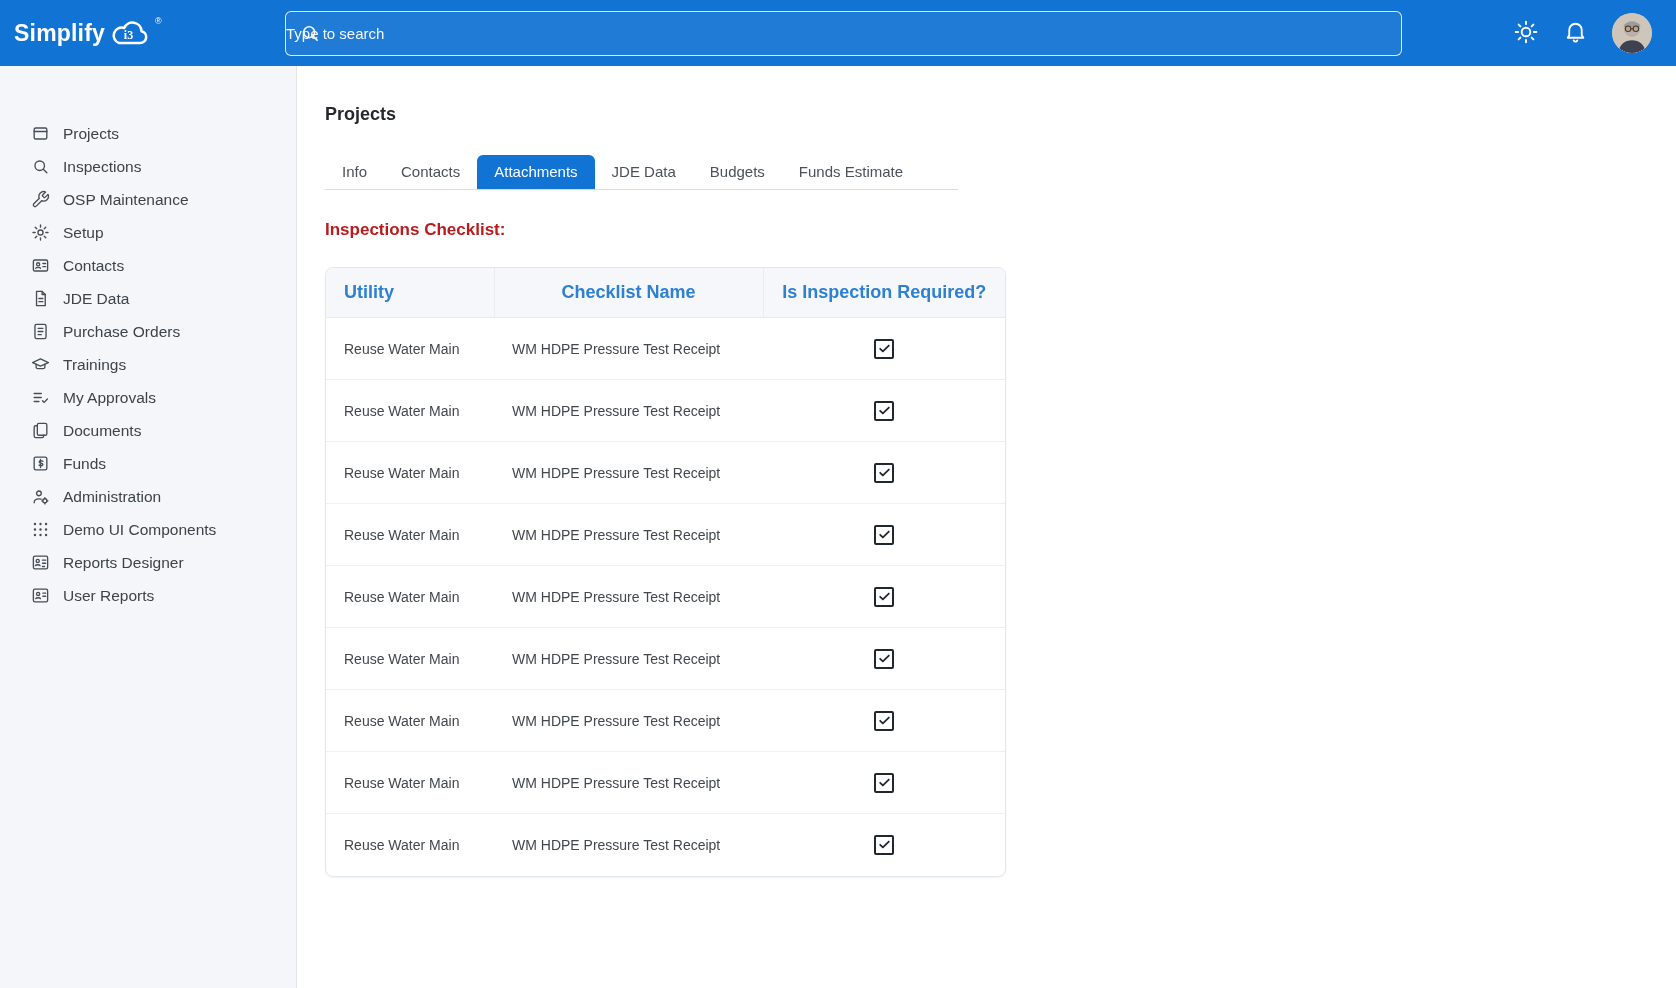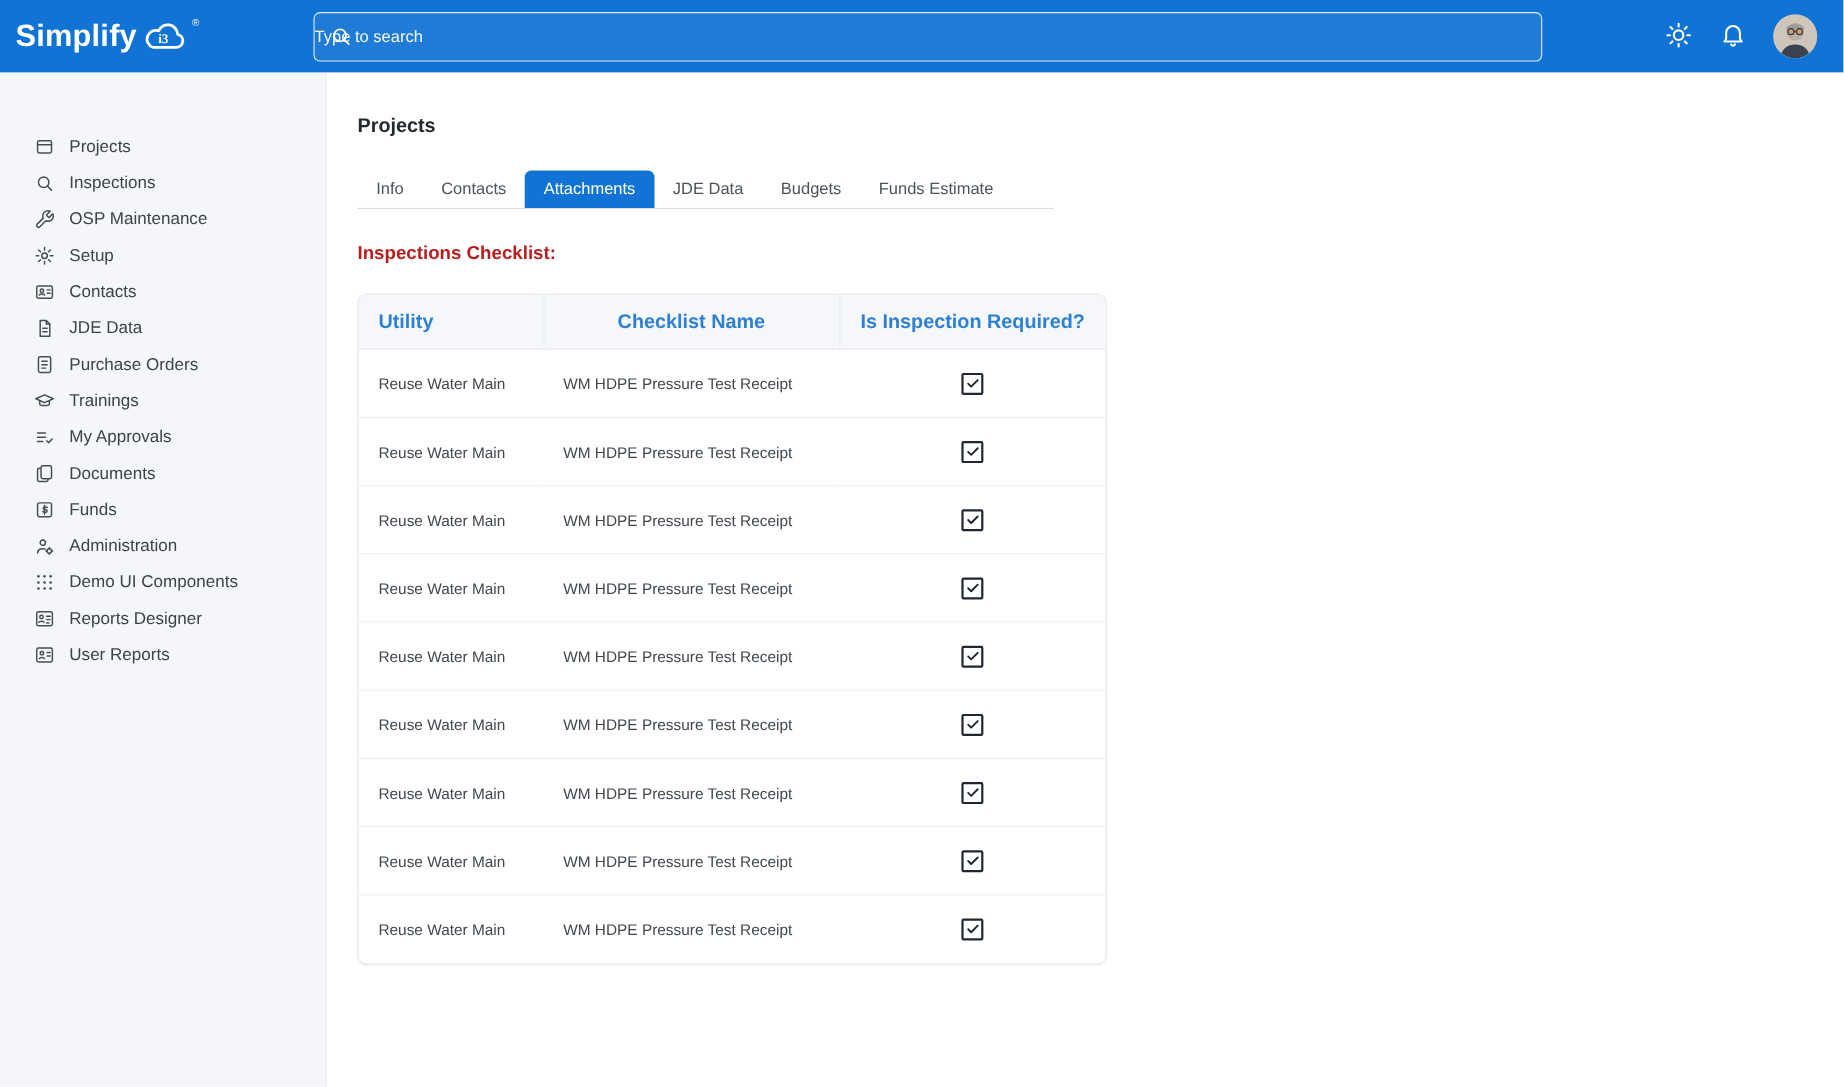--- a/index.html
+++ b/index.html
@@ -3,21 +3,21 @@
 <meta charset="utf-8">
 <style>
   * { margin:0; padding:0; box-sizing:border-box; }
   html,body { width:1676px; height:988px; }
   body { font-family:"Liberation Sans", sans-serif; background:#fff; overflow:hidden; color:#41474d; }
   .app { display:flex; flex-direction:column; height:100%; }
 
   
   .header { flex:0 0 66px; background:#1173d4; display:flex; align-items:center; }
   .brand { width:285px; padding-left:14px; display:flex; align-items:flex-start; color:#fff; }
-  .brand-name { font-size:28px; font-weight:700; letter-spacing:.2px; line-height:40px; }
+  .brand-name { font-size:23px; font-weight:700; letter-spacing:.2px; line-height:40px; }
   .brand-cloud { margin-left:3px; margin-top:6px;font-family:Liberation Serif, serif; }
   .brand-reg { font-size:9px; margin-top:3px; margin-left:1px; }
 
   .search-wrap { position:relative; width:1117px; height:45px; }
   .search-input { width:100%; height:100%; background:rgba(255,255,255,0.06); border:1px solid rgba(255,255,255,0.85);
     border-radius:6px; color:#fff; font-size:15px; outline:none; font-family:inherit; }
   .search-input::placeholder { color:rgba(255,255,255,0.95); }
   .search-icon { position:absolute; left:15px; top:12px; opacity:.95; }
 
   .header-actions { margin-left:auto; display:flex; align-items:center; gap:24px; padding-right:24px; }

